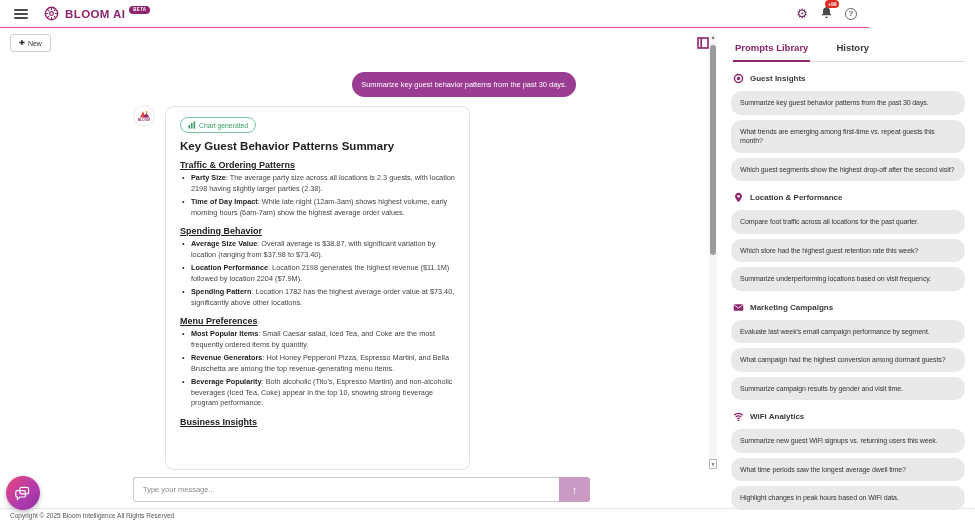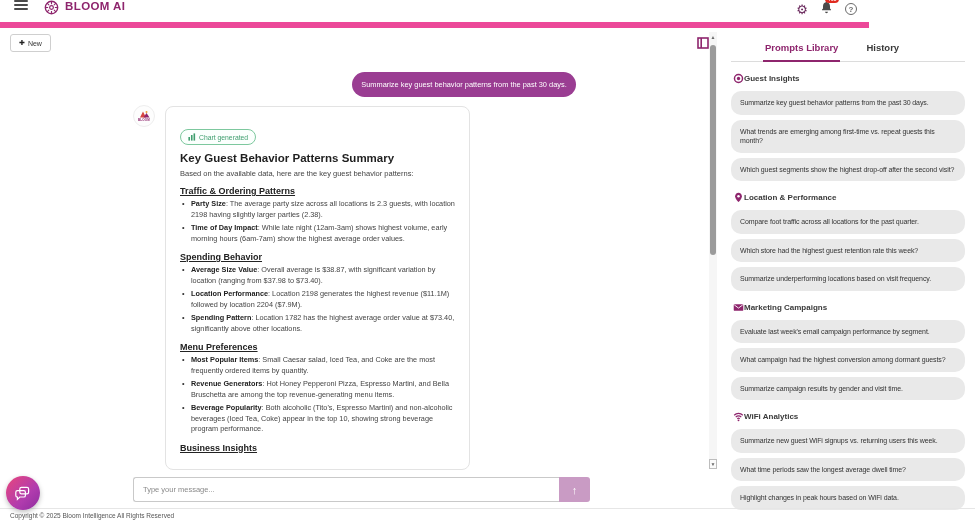--- a/index.html
+++ b/index.html
@@ -1,21 +1,21 @@
 <!DOCTYPE html>
 <html style="--brand: #8e256d; --bubble: #9a3d92; --send: #c99bc4; --green: #3f9e6e; --red: #e02b20;"><head>
 <meta charset="utf-8">
 <style>
   * { margin:0; padding:0; box-sizing:border-box; }
   html,body { width:975px; height:527px; overflow:hidden; background:#fff;
     font-family:"Liberation Sans", sans-serif; color:#333; }
 
   
   .header { position:absolute; left:0; top:0; width:869px; height:28px;
-    background:#fff; border-bottom:6px solid #ec4899; display:flex; align-items:flex-start; }
+    background:#fff; border-bottom:1px solid #ec4899; display:flex; align-items:center; }
   .hamburger { margin-left:14px; width:14px; height:10px; display:flex; flex-direction:column;
     justify-content:space-between; cursor:pointer; }
   .hamburger div { height:2px; background:#4a4a4a; border-radius:1px; }
   .brand-logo { margin-left:16px; width:15px; height:15px; }
   .brand-text { margin-left:6px; font-size:11.5px; font-weight:bold; color:var(--brand); letter-spacing:.4px; }
   .beta { margin-left:4px; margin-top:-8px; background:var(--brand); color:#fff; font-size:4.5px;
     font-weight:bold; padding:1.5px 4px; border-radius:5px; letter-spacing:.3px; }
   .header-right { margin-left:auto; margin-right:12px; display:flex; align-items:center; gap:12px; }
   .gear { font-size:13px; color:#6b2a5e; line-height:1; cursor:pointer; }
   .bell-wrap { position:relative; cursor:pointer; }
@@ -30,21 +30,21 @@
   .new-btn .plus { font-size:7px; color:#222; }
 
   
   .user-bubble { position:absolute; left:352px; top:72px; width:224px; height:25px;
     background:var(--bubble); color:#fff; font-size:7.4px; border-radius:13px;
     display:flex; align-items:center; justify-content:center; }
   .avatar { position:absolute; left:133px; top:105px; width:22px; height:22px; border-radius:50%;
     background:#fdfdfd; border:1px solid #eee; display:flex; flex-direction:column; align-items:center; justify-content:center; }
   .avatar .bloom-word { font-size:3px; color:var(--brand); font-weight:bold; letter-spacing:.2px; }
   .ai-card { position:absolute; left:165px; top:106px; width:305px; height:364px;
-    background:#fff; border:1px solid #e3e3e3; border-radius:8px; padding:20px 14px; overflow:hidden; }
+    background:#fff; border:1px solid #e3e3e3; border-radius:8px; padding:8px 14px; overflow:hidden; }
   .chart-badge { display:inline-flex; align-items:center; gap:3px; border:1px solid #7dc89e;
     color:#3f9e6e; background:#fbfffd; font-size:6.8px; padding:3px 7px; border-radius:9px; }
   .ai-title { font-size:11.5px; font-weight:bold; color:#1f1f1f; margin-top:7px; }
   .ai-intro { font-size:7.5px; color:#444; margin-top:5px; }
   .sec-heading { font-size:9px; font-weight:bold; color:#222; margin-top:8px; margin-bottom:3px;text-decoration:underline; }
   ul.bullets { list-style:none; }
   ul.bullets li { position:relative; padding-left:11px; font-size:7.3px; line-height:10.5px;
     color:#444; margin-bottom:3px; }
   ul.bullets li::before { content:"•"; position:absolute; left:2px; top:0; color:#333; }
   ul.bullets b { color:#222; }
@@ -63,22 +63,22 @@
   .sb-arrow { position:absolute; left:0; width:8px; height:10px; font-size:5px; color:#6a6a6a;
     display:flex; align-items:center; justify-content:center; cursor:pointer; }
   .sb-arrow.up { top:0; }
   .sb-arrow.down { bottom:0; border:1px solid #bdbdbd; background:#fafafa; }
   .sb-thumb { position:absolute; left:1px; top:13px; width:6px; height:210px; background:#9b9b9b; border-radius:3px; cursor:pointer; }
 
   
   .sidebar { position:absolute; left:723px; top:28px; width:252px; height:480px; background:#fff; padding:8px 10px 0 8px; }
   .tabs { display:flex; gap:24px; border-bottom:1px solid #dcdcdc; padding:0 2px; }
   .tab { font-size:9.5px; font-weight:bold; color:#3a3a3a; padding:6px 2px 7px; cursor:pointer; }
-  .tab.active { color:var(--brand); border-bottom:2px solid var(--brand); margin-bottom:-1px;margin-left:30px; }
-  .sb-section-title { display:flex; align-items:center; gap:0; font-size:8px; font-weight:bold;
+  .tab.active { color:var(--brand); border-bottom:2px solid var(--brand); margin-bottom:-1px; }
+  .sb-section-title { display:flex; align-items:center; gap:6px; font-size:8px; font-weight:bold;
     color:#3a3a3a; margin:11px 0 7px 2px; }
   .sb-icon { width:11px; height:11px; display:inline-flex; }
   .prompt-card { background:#e9e9e9; border-radius:10px; padding:7px 9px; font-size:7px;
     letter-spacing:-0.1px; color:#333; line-height:9.5px; margin-bottom:5px; cursor:pointer; }
 
   
   .footer-line { position:absolute; left:0; top:508px; width:975px; border-top:1px solid #e6e6e6; }
   .copyright { position:absolute; left:10px; top:512px; font-size:6.5px; color:#555; }
   .chat-widget { position:absolute; left:6px; top:476px; width:34px; height:34px; border-radius:50%;
     background:linear-gradient(135deg,#e9467c 0%,#b13cae 60%,#8e2d9e 100%); cursor:pointer;
@@ -131,21 +131,20 @@
 <div class="ai-card">
   <span class="chart-badge">
     <svg width="8" height="8" viewBox="0 0 10 10">
       <rect x="0.5" y="5" width="2" height="4.5" fill="#3f9e6e"></rect>
       <rect x="3.7" y="2.5" width="2" height="7" fill="#3f9e6e"></rect>
       <rect x="6.9" y="0.5" width="2" height="9" fill="#3f9e6e"></rect>
     </svg>
     <span>Chart generated</span>
   </span>
   <div class="ai-title">Key Guest Behavior Patterns Summary</div>
-  <div class="ai-intro">Based on the available data, here are the key guest behavior patterns:</div>
   <div>
       <div class="sec-heading">Traffic &amp; Ordering Patterns</div>
       <ul class="bullets">
         <li><b>Party Size</b><span>: The average party size across all locations is 2.3 guests, with location 2198 having slightly larger parties (2.38).</span></li>
         <li><b>Time of Day Impact</b><span>: While late night (12am-3am) shows highest volume, early morning hours (6am-7am) show the highest average order values.</span></li>
       </ul>
       <div class="sec-heading">Spending Behavior</div>
       <ul class="bullets">
         <li><b>Average Size Value</b><span>: Overall average is $38.87, with significant variation by location (ranging from $37.98 to $73.40).</span></li>
         <li><b>Location Performance</b><span>: Location 2198 generates the highest revenue ($11.1M) followed by location 2204 ($7.9M).</span></li>

